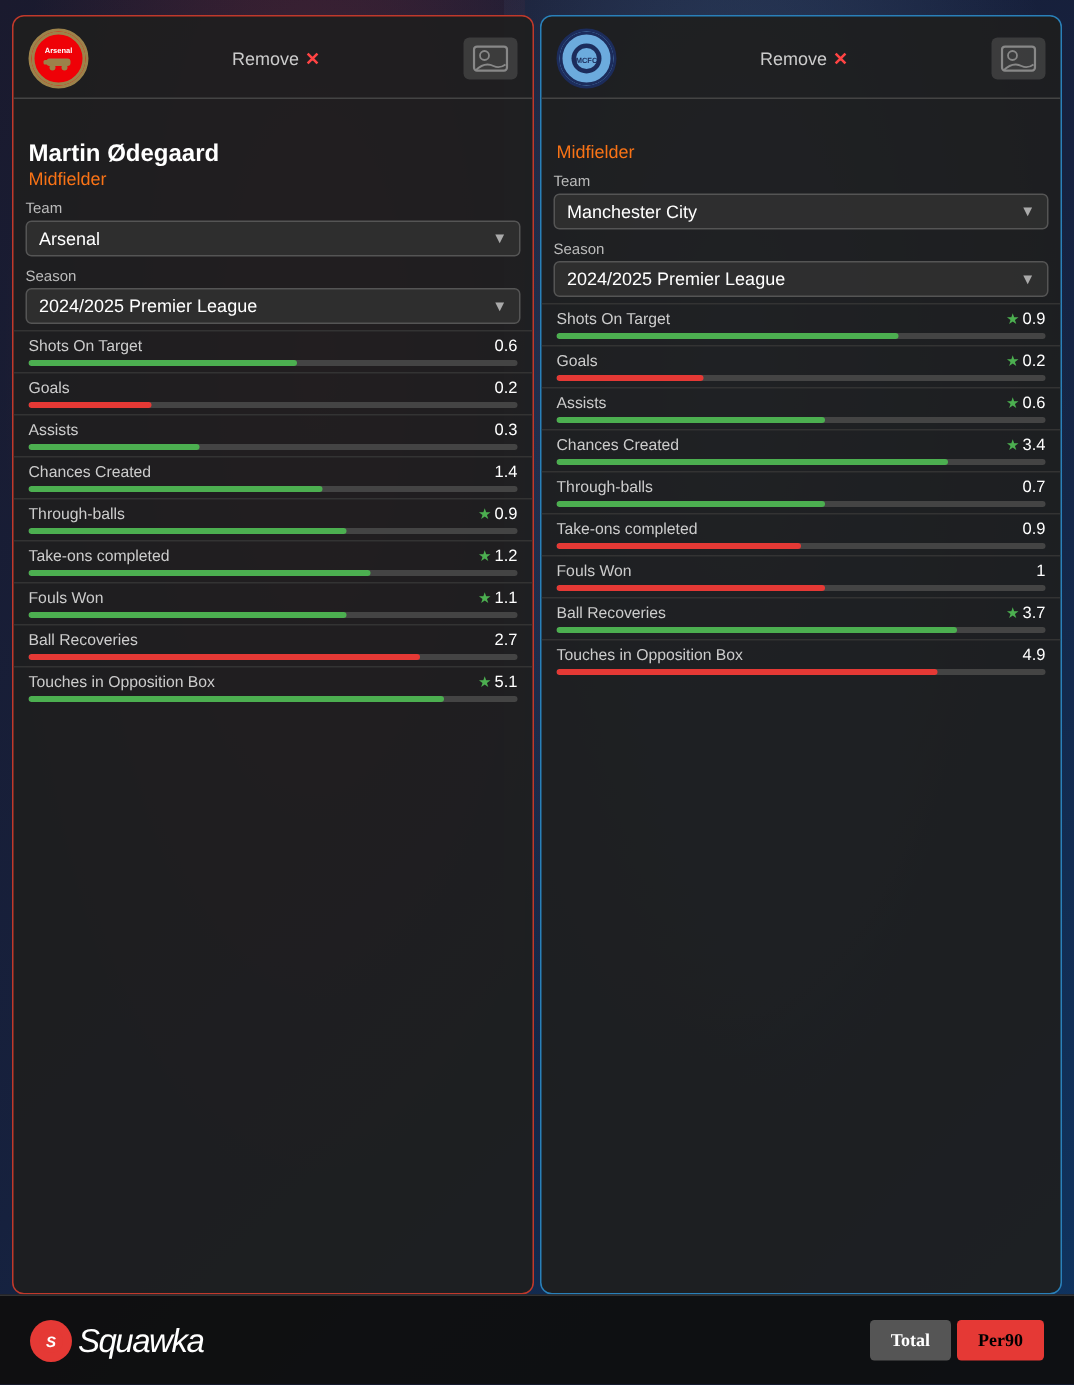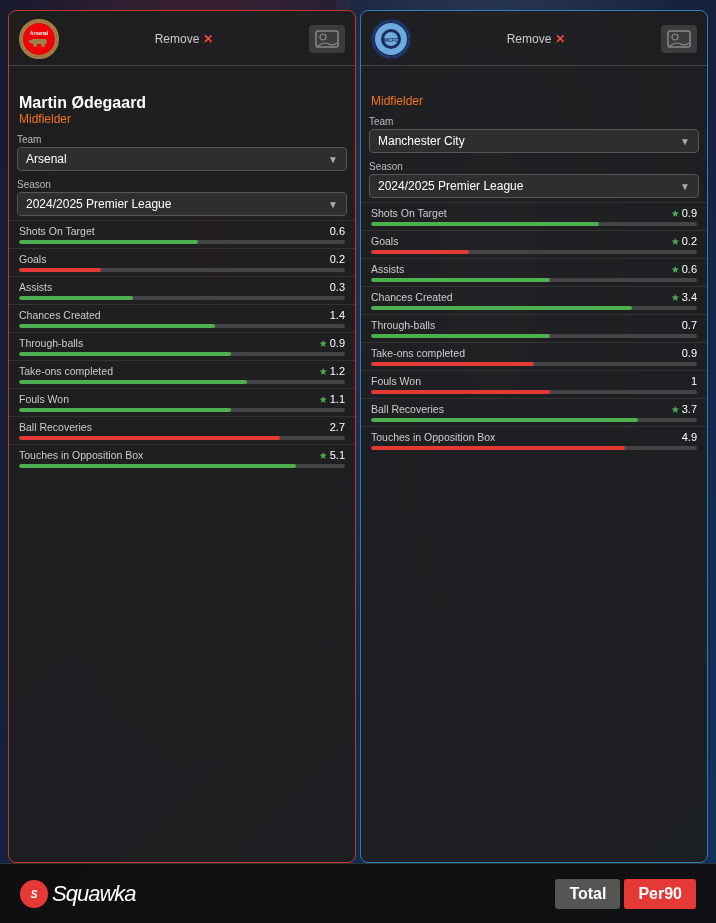--- a/index.html
+++ b/index.html
@@ -219,33 +219,34 @@
       font-size: 14px;
       font-weight: bold;
       color: white;
     }
     .footer-btns {
       display: flex;
       gap: 4px;
     }
     .footer-btn {
       padding: 6px 14px;
-      font-size: 16px;
+      font-size: 12px;
       font-weight: bold;
       border: none;
       cursor: pointer;
       border-radius: 3px;
+      font-family: Liberation Serif, serif;
     }
     .btn-total {
       background: #555;
       color: white;
     }
     .btn-per90 {
       background: #e53935;
-      color: #ffffff;
+      color: #000000;
     }
     .logo-text {
       font-style: italic;
       font-weight: 400;
       letter-spacing: -1px;
     }
   </style>
 </head>
 <body>
 

